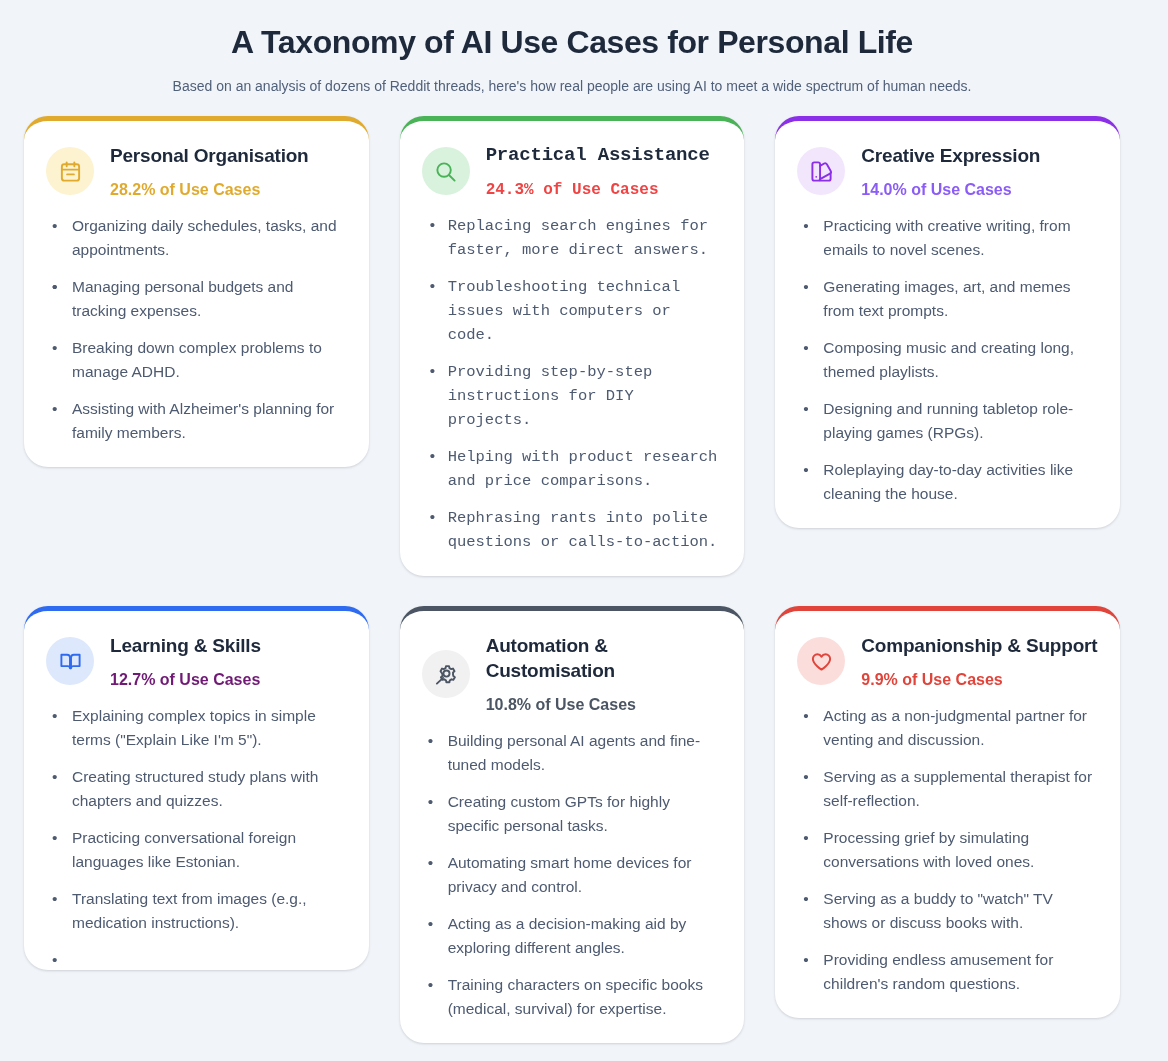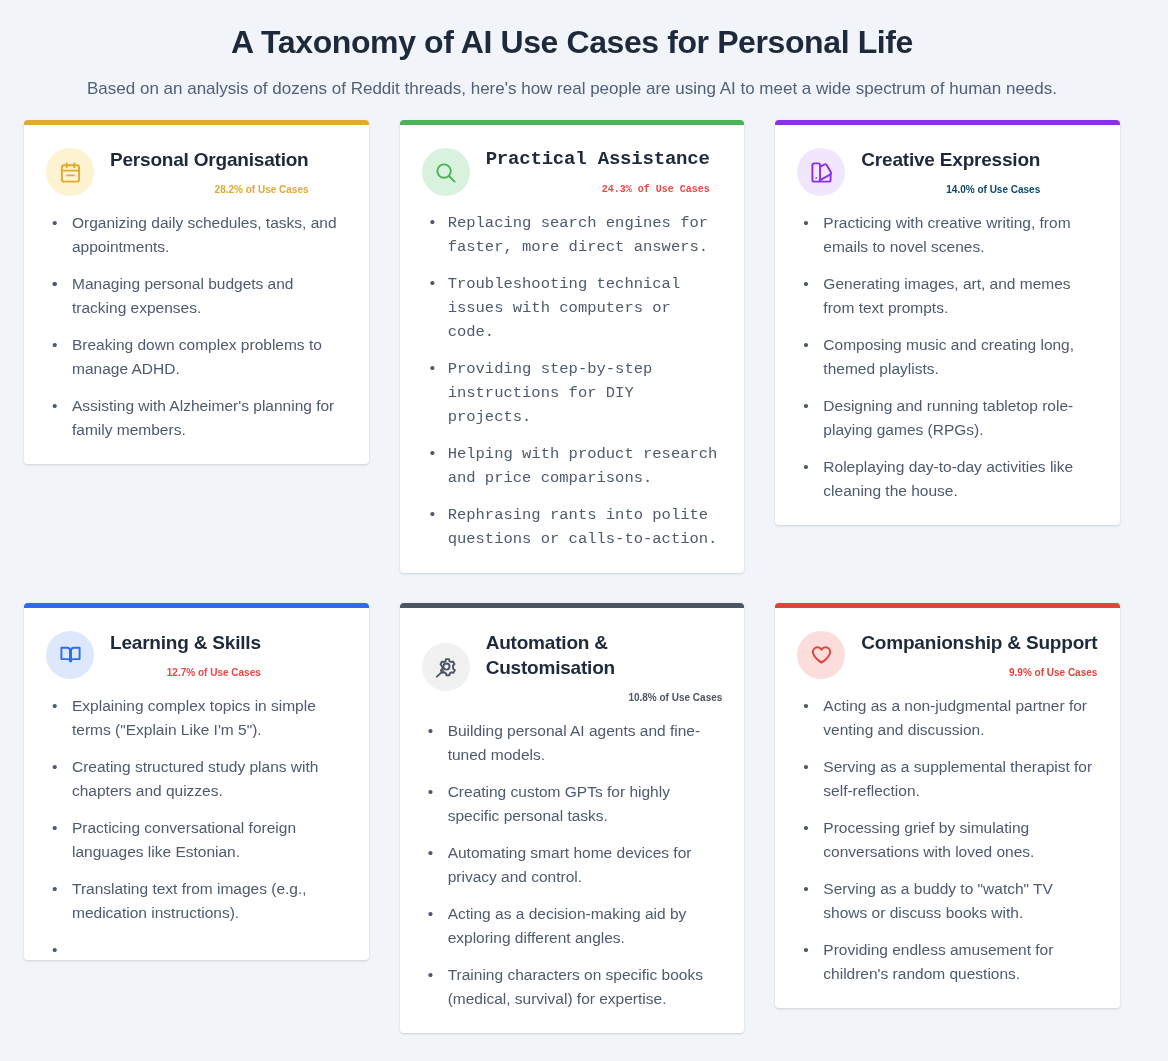--- a/index.html
+++ b/index.html
@@ -32,41 +32,41 @@
     font-size: 32px;
     font-weight: bold;
     letter-spacing: -0.4px;
     color: #1e293b;
     line-height: 1.25;
     padding: 0 40px;
   }
 
   .header-subtitle {
     margin-top: 14px;
-    font-size: 17px;
+    font-size: 14px;
     line-height: 1.55;
     color: #51607a;
     max-width: 990px;
     margin-left: auto;
     margin-right: auto;
   }
 
   
   .grid {
     display: grid;
     grid-template-columns: repeat(3, 1fr);
     column-gap: 31px;
     row-gap: 30px;
     align-items: start;
   }
 
   
   .card {
     background: #ffffff;
-    border-radius: 4px;
+    border-radius: 24px;
     border-top-width: 5px;
     border-top-style: solid;
     box-shadow: 0 1px 3px rgba(15, 23, 42, 0.10), 0 1px 2px rgba(15, 23, 42, 0.06);
     padding: 22px 22px 22px 22px;
     position: relative;
   }
 
   .card-head {
     display: flex;
     align-items: center;
@@ -98,25 +98,24 @@
 
   .card-title {
     font-size: 19px;
     font-weight: bold;
     color: #1e293b;
     line-height: 1.32;
     letter-spacing: -0.2px;
   }
 
   .card-pct {
-    font-size: 10px;
+    font-size: 16px;
     font-weight: bold;
     margin-top: 12px;
     line-height: 1.25;
-    text-align: right;
   }
 
   .bullets {
     list-style: none;
   }
 
   .bullets li {
     position: relative;
     font-size: 15.5px;
     line-height: 1.55;
@@ -198,21 +197,21 @@
           <div class="icon-badge" style="background:#f2e6fd;color:#8b2fe8">
             <svg viewBox="0 0 24 24" fill="none" stroke="currentColor" stroke-width="2" stroke-linecap="round" stroke-linejoin="round">
               <rect x="2.5" y="2.5" width="8" height="19" rx="2"></rect>
               <circle cx="6.5" cy="17.5" r="0.9" fill="currentColor" stroke="none"></circle>
               <path d="M10.5 6.2l4.3-2.5a2 2 0 0 1 2.8 0.8l4 7a2 2 0 0 1-0.7 2.7L10.5 20"></path>
               <path d="M21.5 13.5v6a2 2 0 0 1-2 2h-9"></path>
             </svg>
           </div>
           <div class="head-text">
             <div class="card-title">Creative Expression</div>
-            <div class="card-pct" style="color:#0c4a6e">14.0% of Use Cases</div>
+            <div class="card-pct" style="color:#8b5cf6">14.0% of Use Cases</div>
           </div>
         </div>
         <ul class="bullets">
           <li><span class="dot">•</span><span>Practicing with creative writing, from emails to novel scenes.</span></li>
           <li><span class="dot">•</span><span>Generating images, art, and memes from text prompts.</span></li>
           <li><span class="dot">•</span><span>Composing music and creating long, themed playlists.</span></li>
           <li><span class="dot">•</span><span>Designing and running tabletop role-playing games (RPGs).</span></li>
           <li><span class="dot">•</span><span>Roleplaying day-to-day activities like cleaning the house.</span></li>
         </ul>
       </div>
@@ -220,21 +219,21 @@
         <div class="card-head">
           <div class="icon-badge" style="background:#dde8fc;color:#2f6bf0">
             <svg viewBox="0 0 24 24" fill="none" stroke="currentColor" stroke-width="2" stroke-linecap="round" stroke-linejoin="round">
               <path d="M2.5 5h6a3 3 0 0 1 3 3v11a2.4 2.4 0 0 0-2.4-2.2H2.5z"></path>
               <path d="M21.5 5h-6a3 3 0 0 0-3 3v11a2.4 2.4 0 0 1 2.4-2.2h6.6z"></path>
               <line x1="12" y1="8" x2="12" y2="19"></line>
             </svg>
           </div>
           <div class="head-text">
             <div class="card-title">Learning &amp; Skills</div>
-            <div class="card-pct" style="color:#ef4444">12.7% of Use Cases</div>
+            <div class="card-pct" style="color:#701a75">12.7% of Use Cases</div>
           </div>
         </div>
         <ul class="bullets">
           <li><span class="dot">•</span><span>Explaining complex topics in simple terms ("Explain Like I'm 5").</span></li>
           <li><span class="dot">•</span><span>Creating structured study plans with chapters and quizzes.</span></li>
           <li><span class="dot">•</span><span>Practicing conversational foreign languages like Estonian.</span></li>
           <li><span class="dot">•</span><span>Translating text from images (e.g., medication instructions).</span></li>
           <li><span class="dot">•</span></li>
         </ul>
       </div>

